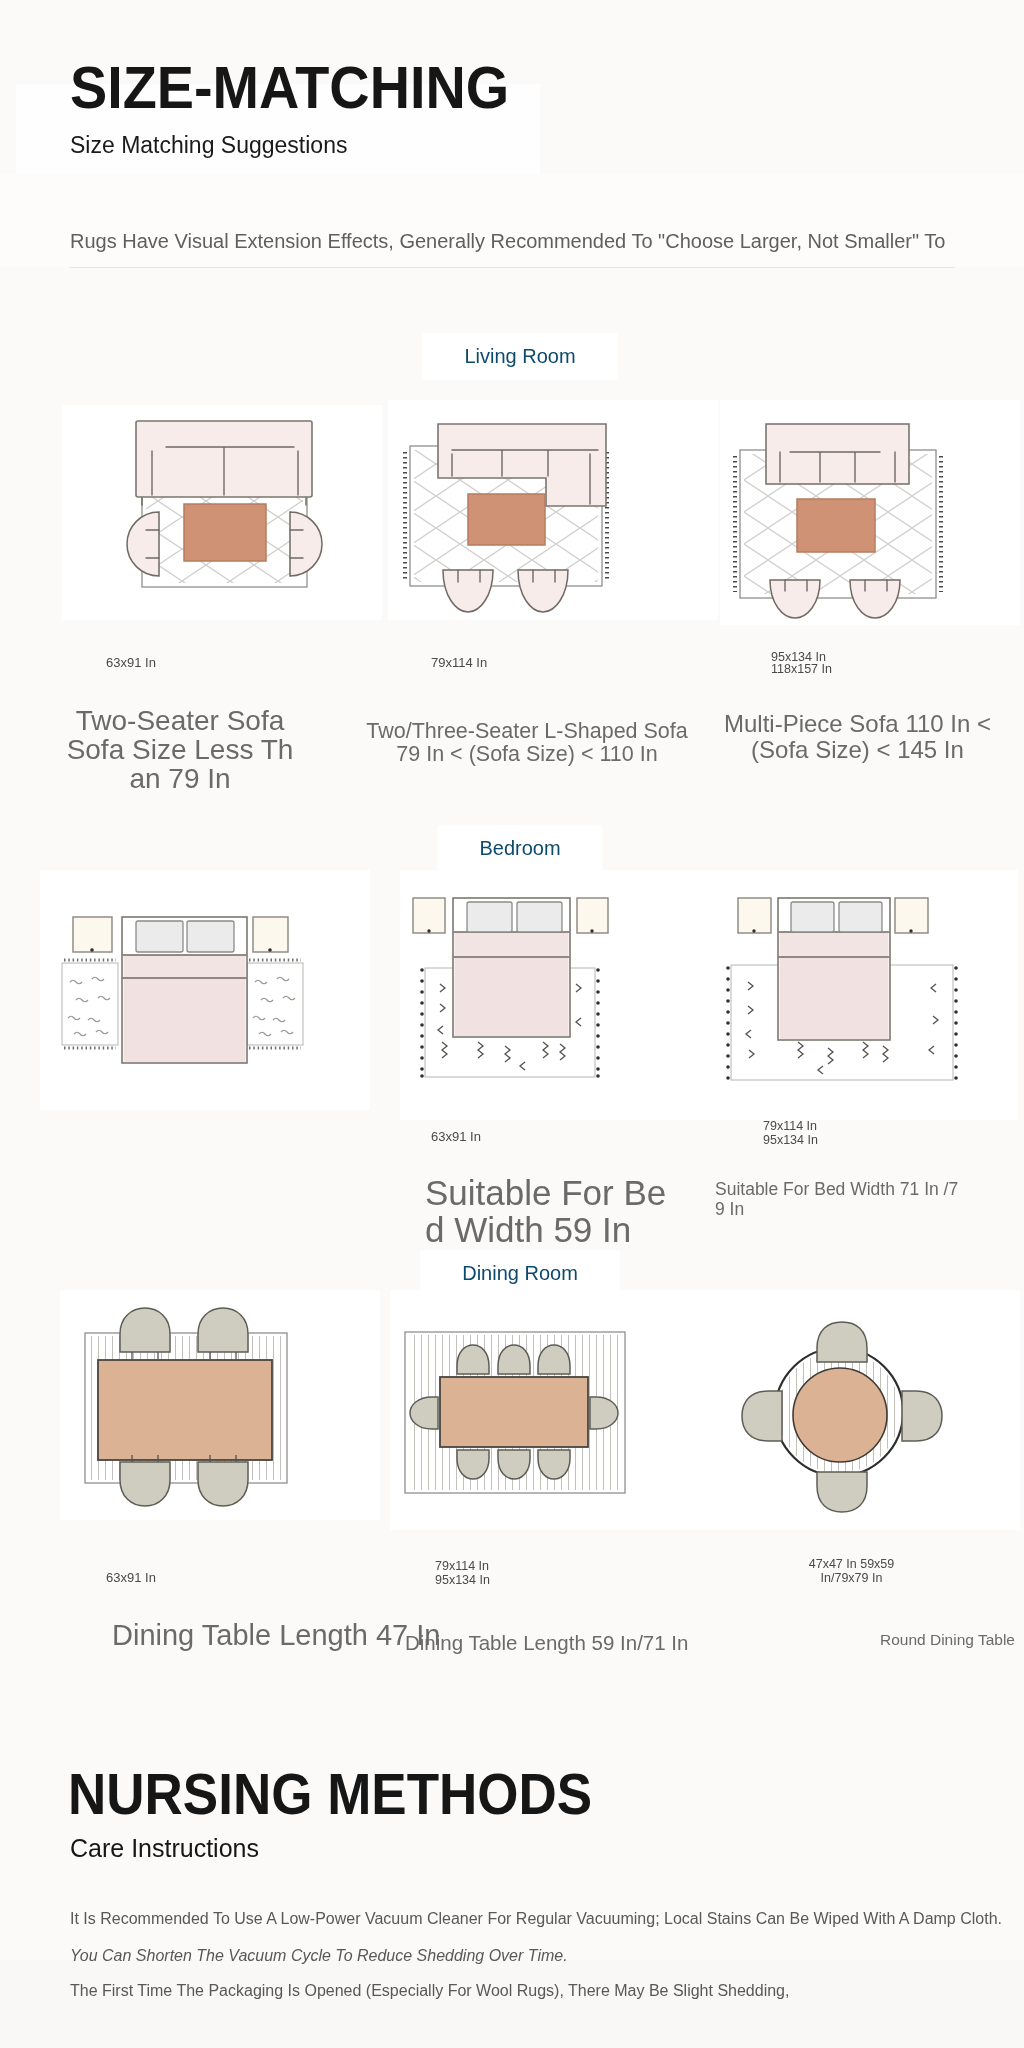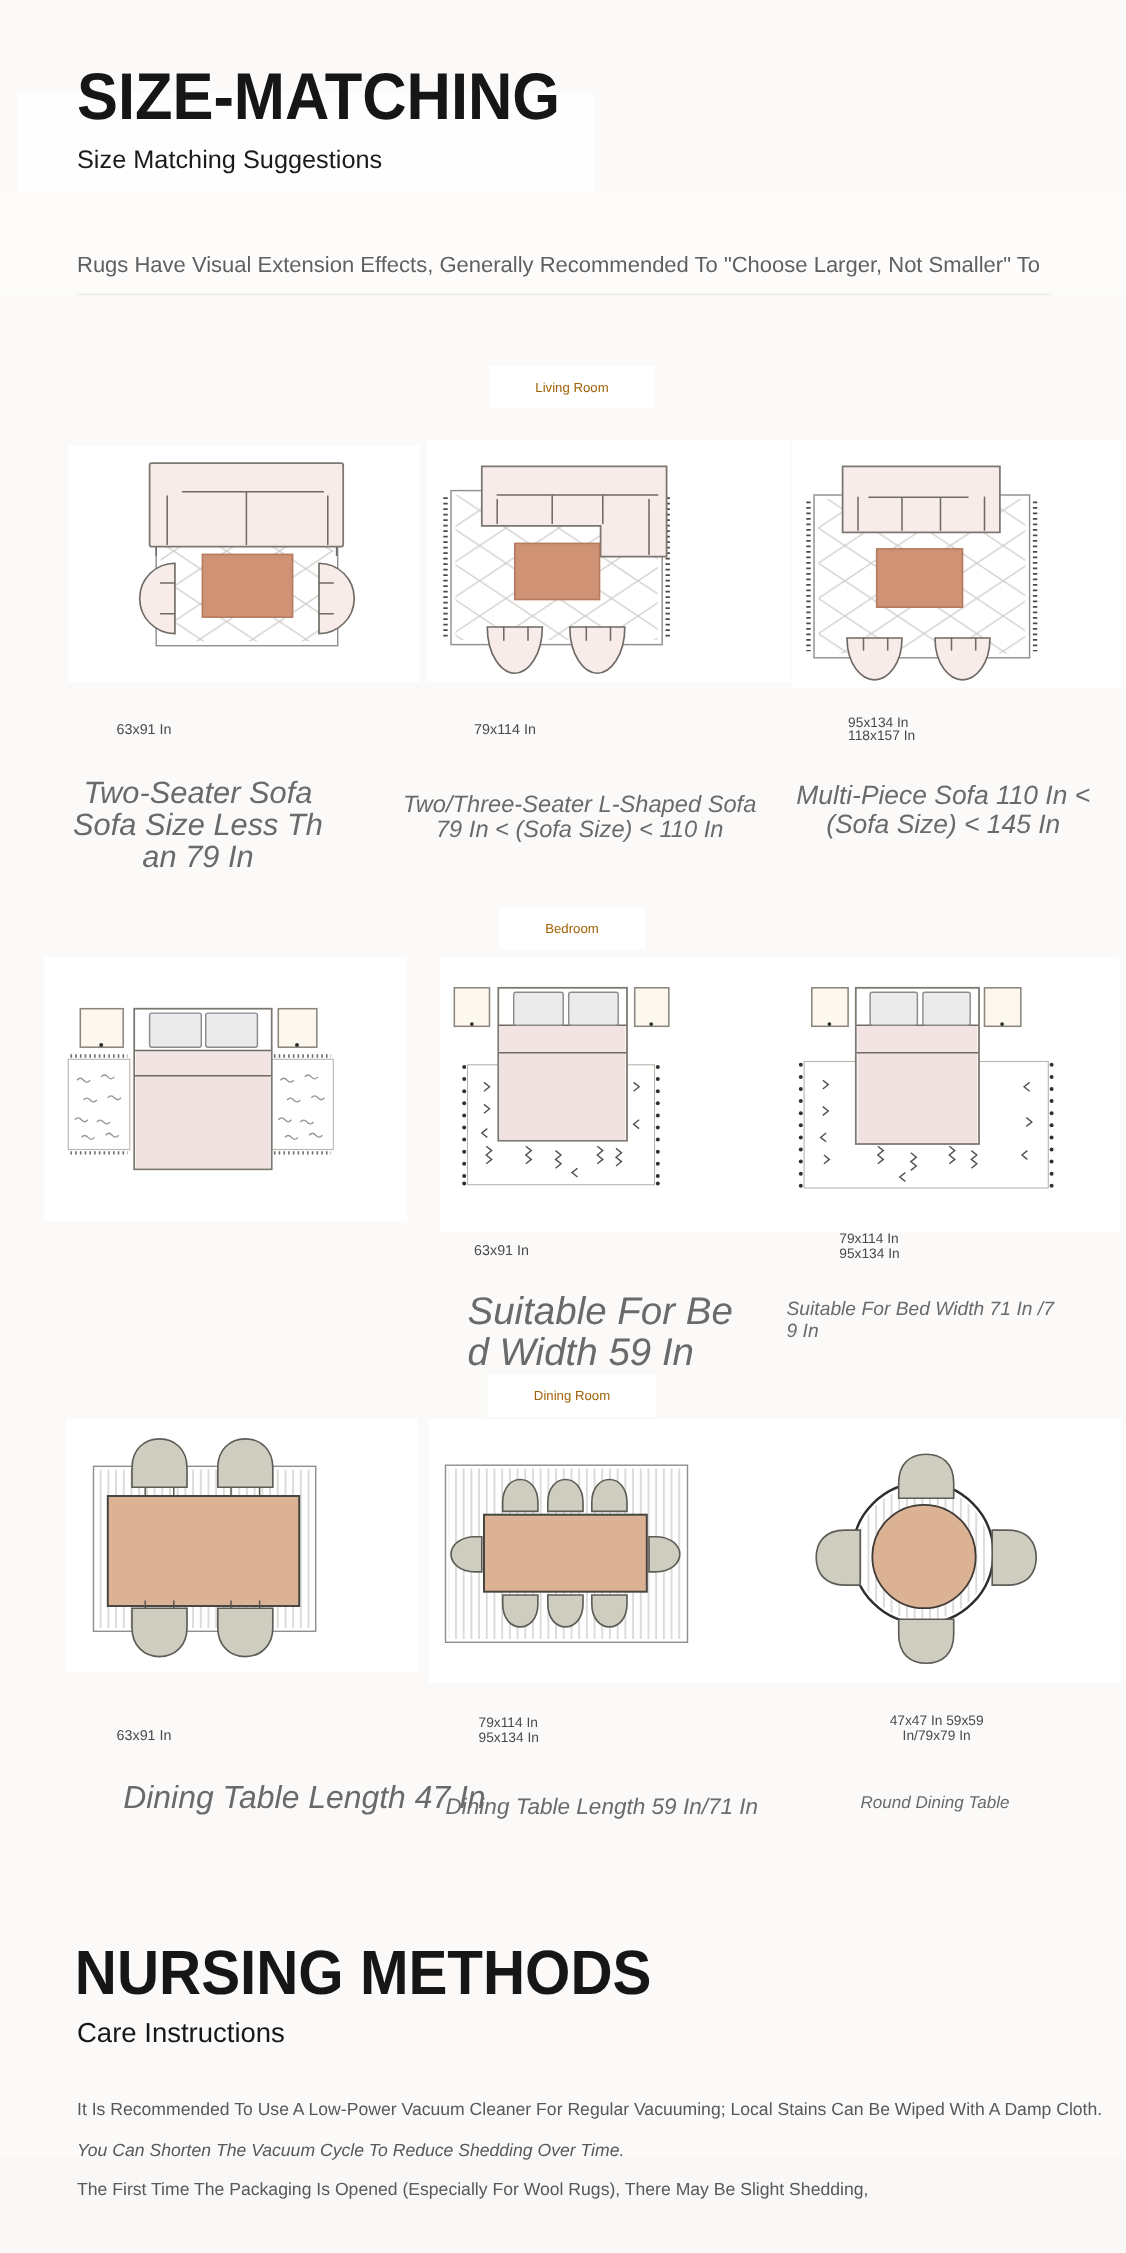--- a/index.html
+++ b/index.html
@@ -11,21 +11,21 @@
   .band.bottom-band{top:1960px;height:88px;background:#faf8f7;}
 
   h1.big-title{position:absolute;left:70px;top:58px;margin:0;font-size:60px;line-height:60px;
       font-weight:700;letter-spacing:0px;color:#161616;transform:scaleX(0.93);transform-origin:left;}
   .subtitle{position:absolute;left:70px;top:132px;font-size:23px;color:#1a1a1a;}
   .intro{position:absolute;left:70px;top:230px;width:954px;font-size:20px;color:#5f5f5f;
       white-space:nowrap;overflow:hidden;}
   .divider{position:absolute;left:70px;top:267px;width:885px;border-top:1.5px solid #e8e6e3;}
 
   .chip{position:absolute;left:520px;transform:translateX(-50%);background:#ffffff;
-      padding:12px 42px;font-size:12px;color:#a16207;white-space:nowrap;}
+      padding:12px 42px;font-size:20px;color:#0c4a6e;white-space:nowrap;}
   .chip.living-chip{top:333px;}
   .chip.bedroom-chip{top:825px;}
   .chip.dining-chip{top:1250px;}
 
   .fig{position:absolute;background:#fff;}
   .fig svg{display:block;width:100%;height:100%;}
 
   
   .rug{fill:#ffffff;stroke:#8f8f8f;stroke-width:1.3;}
   .sofa{fill:var(--sofa,#f7ecea);stroke:#7b766f;stroke-width:1.6;}
@@ -45,21 +45,21 @@
   .fringe2{stroke:#6f6f6f;stroke-width:3;stroke-dasharray:1.5,2.8;fill:none;}
   .dots{fill:#2f2f2f;}
   .mark{stroke:#9a9591;stroke-width:1.2;fill:none;}
   .markd{stroke:#55514d;stroke-width:1.3;fill:none;}
   .rugring{fill:#ffffff;stroke:#2e2e2e;stroke-width:2.2;}
 
   
   .cap{position:absolute;text-align:center;}
   .cap .sizes{font-size:13px;color:#4a4a4a;text-align:left;}
   .size-line{display:block;line-height:15px;}
-  .cap-text{color:var(--caption,#6a6a6a);word-break:break-all;margin:0 auto;font-style:italic;}
+  .cap-text{color:var(--caption,#6a6a6a);word-break:break-all;margin:0 auto;}
 
   .l1{left:66px;top:655px;width:228px;}
   .l1 .sizes{padding-left:40px;}
   .l1 .cap-text{margin-top:36px;font-size:28px;line-height:1.04;}
   .l2{left:362px;top:655px;width:330px;}
   .l2 .sizes{padding-left:69px;}
   .l2 .cap-text{margin-top:50px;font-size:21.5px;line-height:1.08;}
   .l3{left:700px;top:652px;width:315px;}
   .l3 .sizes{padding-left:71px;font-size:12.5px;}
   .l3 .sizes .size-line{line-height:11.5px;}
@@ -81,21 +81,21 @@
   .d1 .cap-text{margin-top:34px;font-size:29px;white-space:nowrap;word-break:normal;
       text-align:left;margin-left:46px;width:auto;overflow:visible;}
   .d2{left:390px;top:1560px;width:340px;}
   .d2 .sizes{padding-left:45px;font-size:12.5px;}
   .d2 .sizes .size-line{line-height:13.5px;}
   .d2 .cap-text{margin-top:44px;font-size:20.5px;white-space:nowrap;word-break:normal;
       text-align:left;margin-left:15px;width:auto;}
   .d3{left:685px;top:1558px;width:330px;}
   .d3 .sizes{padding-left:3px;font-size:12.5px;text-align:center;}
   .d3 .sizes .size-line{line-height:13.5px;}
-  .d3 .cap-text{margin-top:46px;font-size:15.5px;}
+  .d3 .cap-text{margin-top:46px;font-size:15.5px;text-align:right;}
 
   h2.care-title{position:absolute;left:68px;top:1768px;margin:0;font-size:57px;line-height:52px;
       font-weight:700;color:#161616;transform:scaleX(0.93);transform-origin:left;}
   .care-sub{position:absolute;left:70px;top:1834px;font-size:25px;color:#161616;}
   .care-line{position:absolute;left:70px;font-size:16px;color:#585858;white-space:nowrap;}
   .care-line.c1{top:1910px;}
   .care-line.c2{top:1982px;}
   .care-line.c3{top:1947px;font-style:italic;}
 </style>
 </head>

